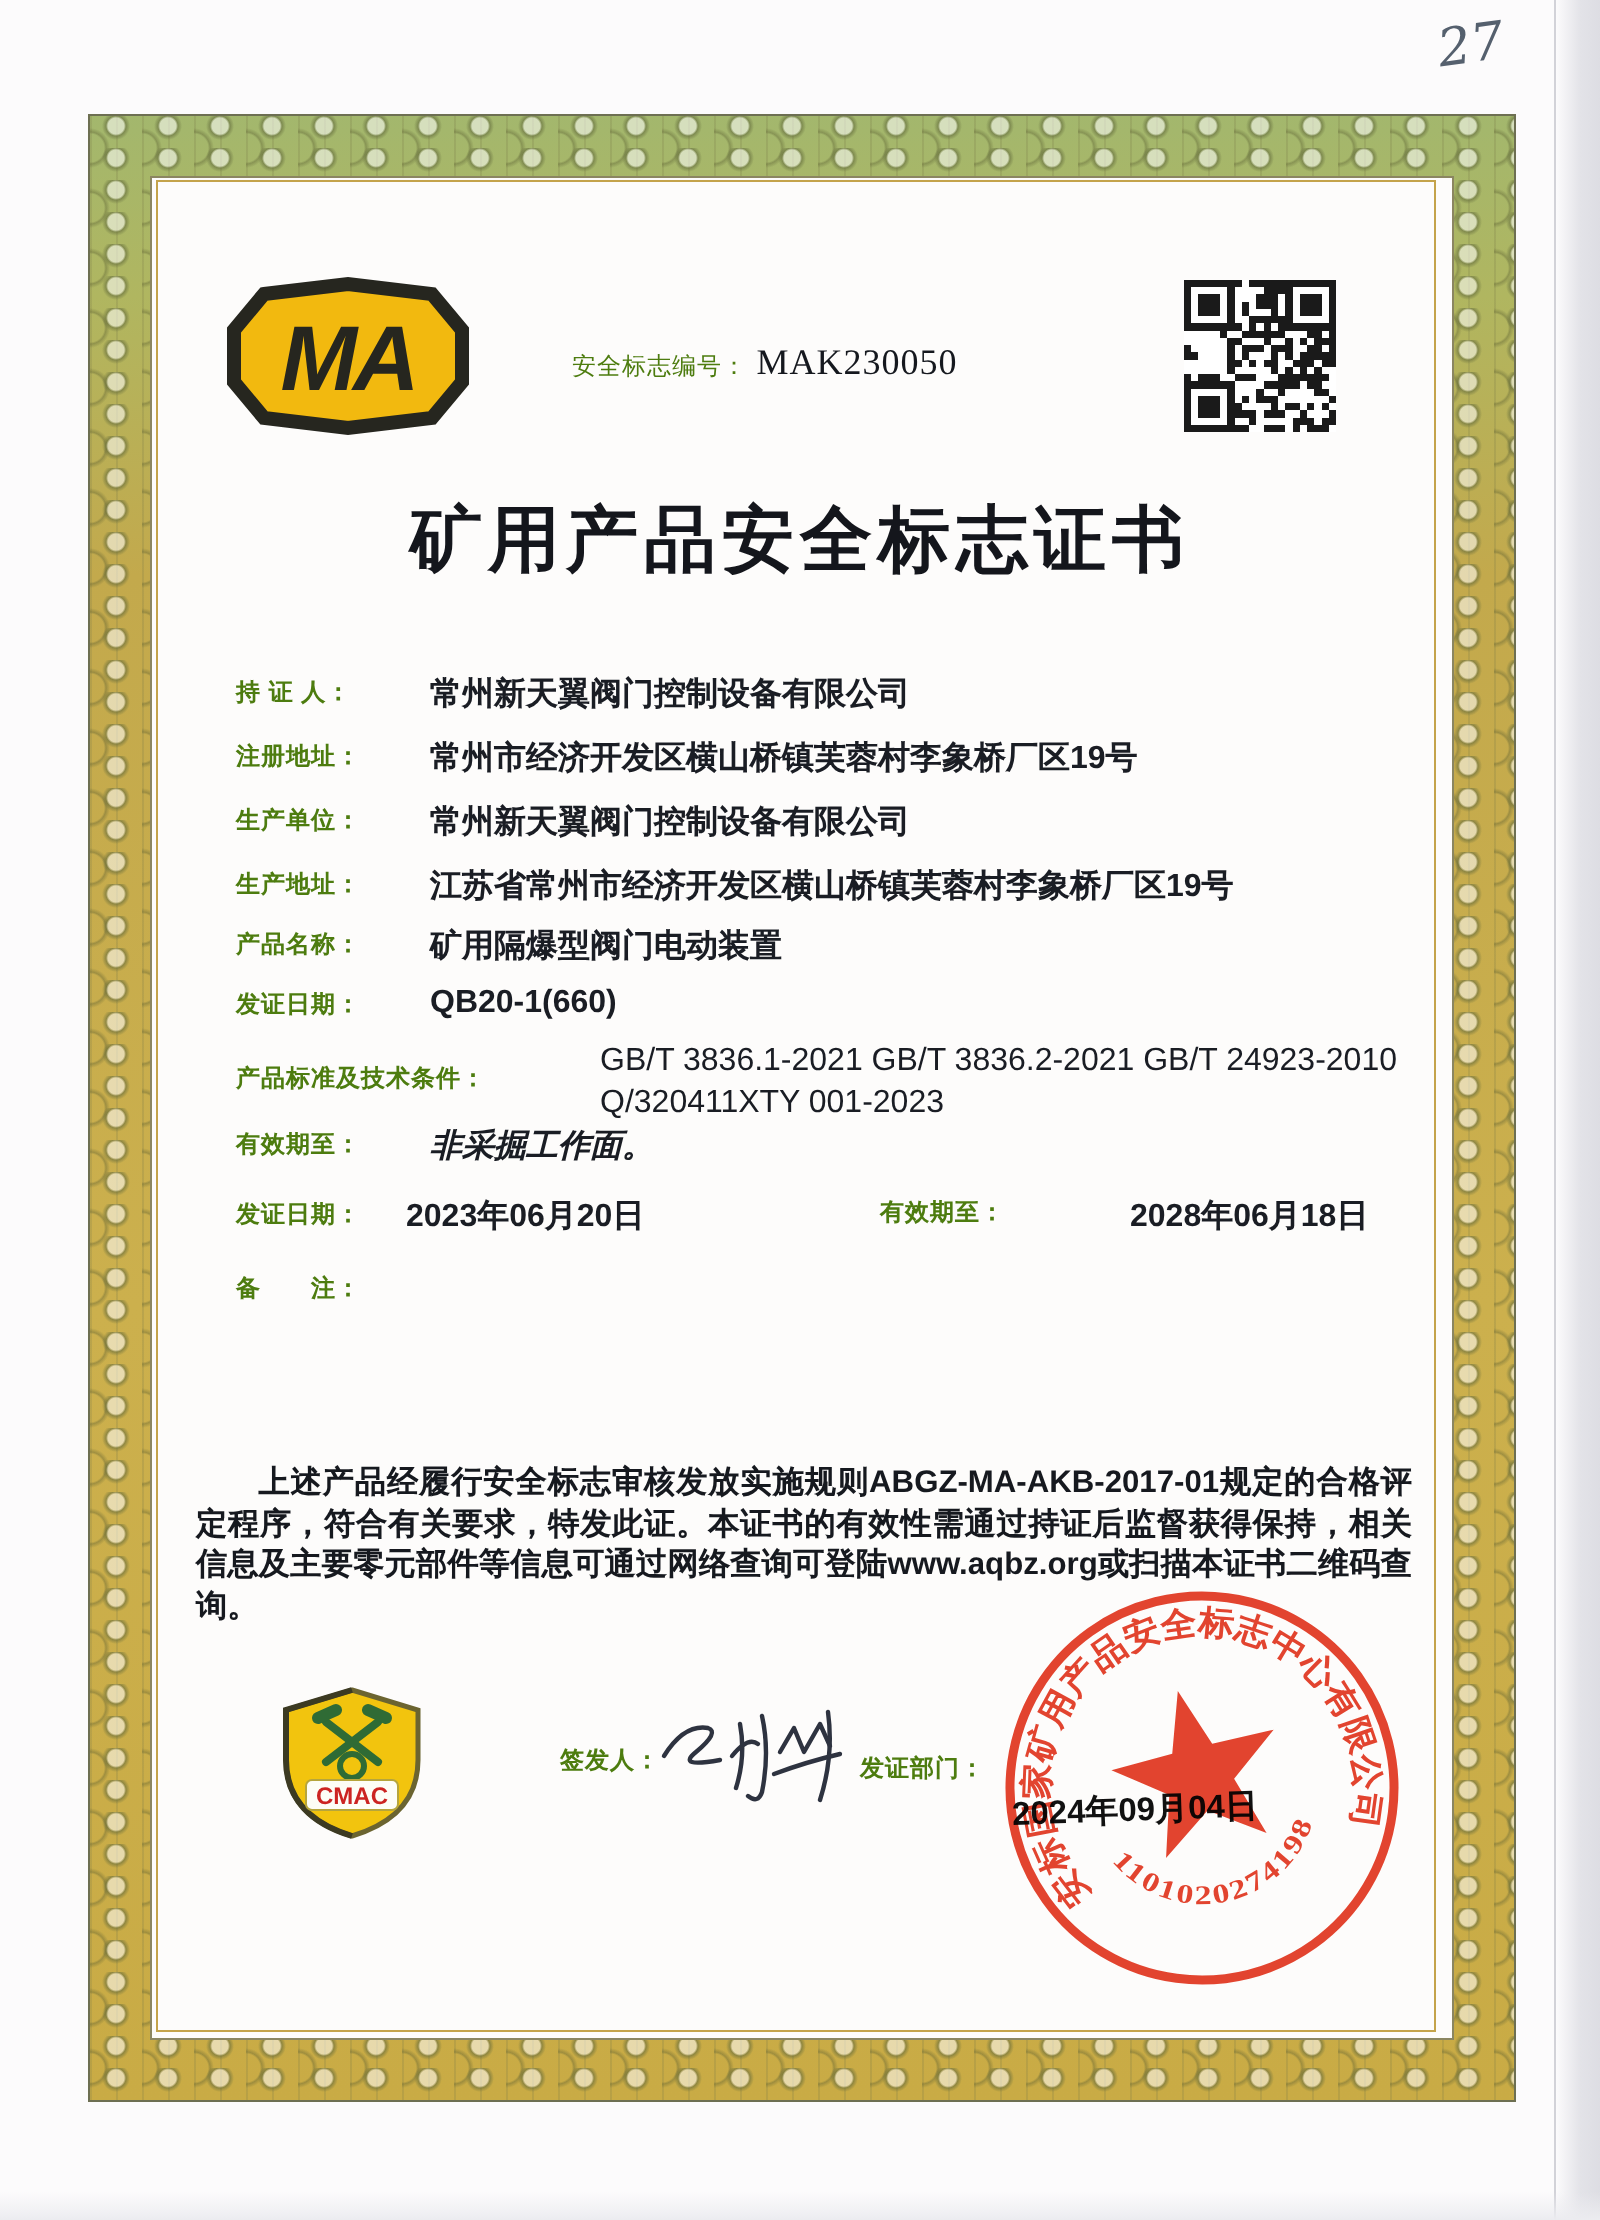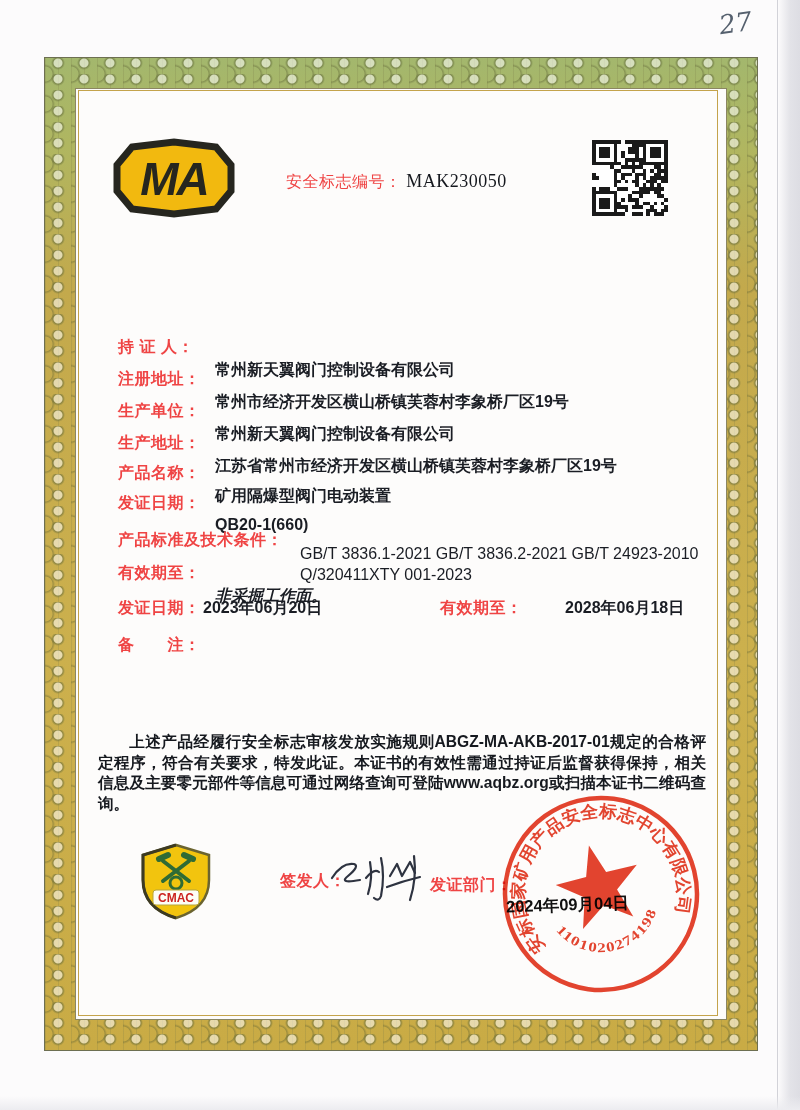--- a/index.html
+++ b/index.html
@@ -22,28 +22,28 @@
       repeating-linear-gradient(90deg, rgba(120,120,70,.22) 0 1px, rgba(120,120,70,0) 1px 13px),
       linear-gradient(180deg,#a3b76d 0px,#b0b660 90px,#c3a94c 230px,#ccb04d 60%,#c9ab45 100%);
     background-size:26px 16px,26px 30px,auto,auto;}
   #band-inner{position:absolute;left:30px;top:30px;right:30px;bottom:30px;
     background:#fdfcfb;border:1px solid #8b8661;}
   #thin-rule{position:absolute;left:78px;top:90px;width:556px;height:924px;width:638px;
     border:1px solid #c4a34b;background:transparent;}
   
   .abs{position:absolute;}
   #content{position:absolute;left:0;top:0;width:800px;height:989px;z-index:3;color:#15181e;}
-  .lbl{font-weight:700;font-size:16px;color:#ef4444;letter-spacing:.5px;white-space:pre;}
+  .lbl{font-weight:700;font-size:12px;color:#4d7c0f;letter-spacing:.5px;white-space:pre;}
   .val{font-weight:600;font-size:16px;color:#1a1d24;white-space:pre;}
   #mark-line{left:286px;top:171px;font-size:17px;}
   #mark-line .num{font-family:"Liberation Serif",serif;font-size:18px;letter-spacing:.5px;}
   #cert-title{left:0;top:246px;width:800px;text-align:center;font-size:36px;font-weight:900;
     letter-spacing:3px;color:#14161c;font-family:"Liberation Sans",sans-serif;}
   .row{position:absolute;left:118px;}
-  .row .val{position:absolute;left:97px;top:0;margin-top:23px;}
+  .row .val{position:absolute;left:97px;top:0;}
   .row .val-wide{position:absolute;left:182px;top:-10px;width:412px;white-space:normal;line-height:21px;font-weight:400;}
   #statement{left:98px;top:732px;width:608px;font-size:15.6px;font-weight:700;line-height:20.5px;
     text-align:justify;text-indent:2em;color:#16191f;}
   #sign-row{left:280px;top:871px;}
   #issuer-lbl{left:430px;top:875px;}
   #sig{left:326px;top:846px;z-index:4;}
   #stamp{left:496px;top:789px;z-index:5;transform:rotate(-14deg);opacity:.93;mix-blend-mode:multiply;}
   #stamp-date{left:506px;top:894px;width:140px;z-index:6;transform:rotate(-2deg);
     font-size:16.5px;font-weight:700;color:#111;mix-blend-mode:multiply;white-space:pre;}
   #qr{left:592px;top:140px;}
@@ -219,20 +219,21 @@
         <rect x="4" y="4" width="20" height="20" fill="#fff"></rect>
         <rect x="8" y="8" width="12" height="12" fill="#1a1a1a"></rect>
         <rect x="56" y="0" width="28" height="28" fill="#1a1a1a"></rect>
         <rect x="60" y="4" width="20" height="20" fill="#fff"></rect>
         <rect x="64" y="8" width="12" height="12" fill="#1a1a1a"></rect>
         <rect x="0" y="56" width="28" height="28" fill="#1a1a1a"></rect>
         <rect x="4" y="60" width="20" height="20" fill="#fff"></rect>
         <rect x="8" y="64" width="12" height="12" fill="#1a1a1a"></rect>
       </svg>
 
+    <div id="cert-title" class="abs">矿用产品安全标志证书</div>
 
     <div class="row" style="top:337px">
       <span class="lbl">持 证 人：</span>
       <span class="val">常州新天翼阀门控制设备有限公司</span>
     </div>
     <div class="row" style="top:369px">
       <span class="lbl">注册地址：</span>
       <span class="val">常州市经济开发区横山桥镇芙蓉村李象桥厂区19号</span>
     </div>
     <div class="row" style="top:401px">

